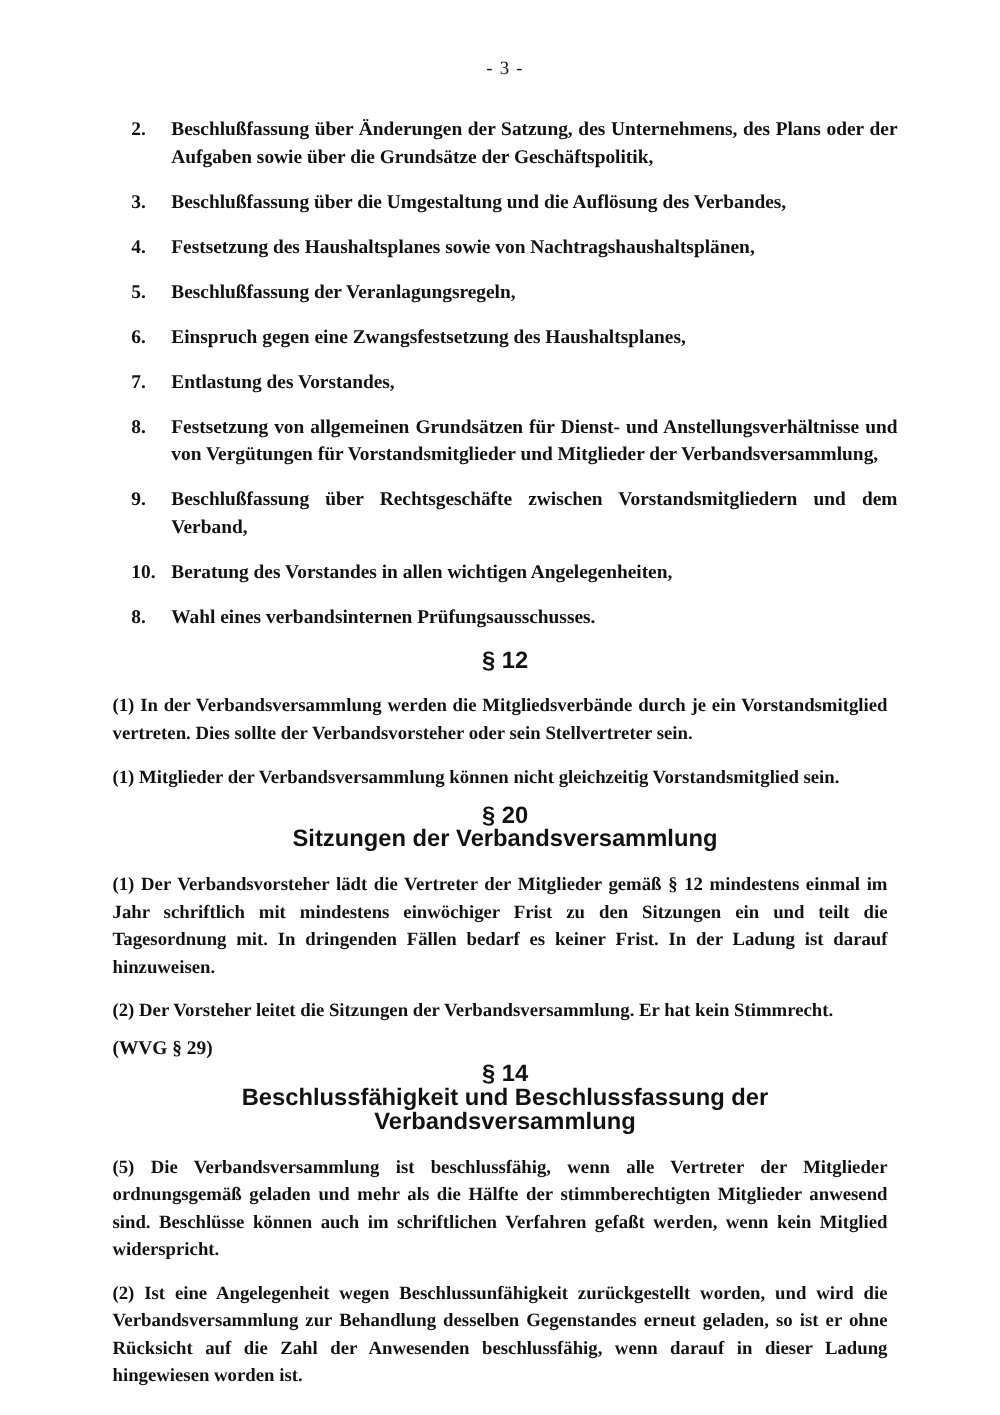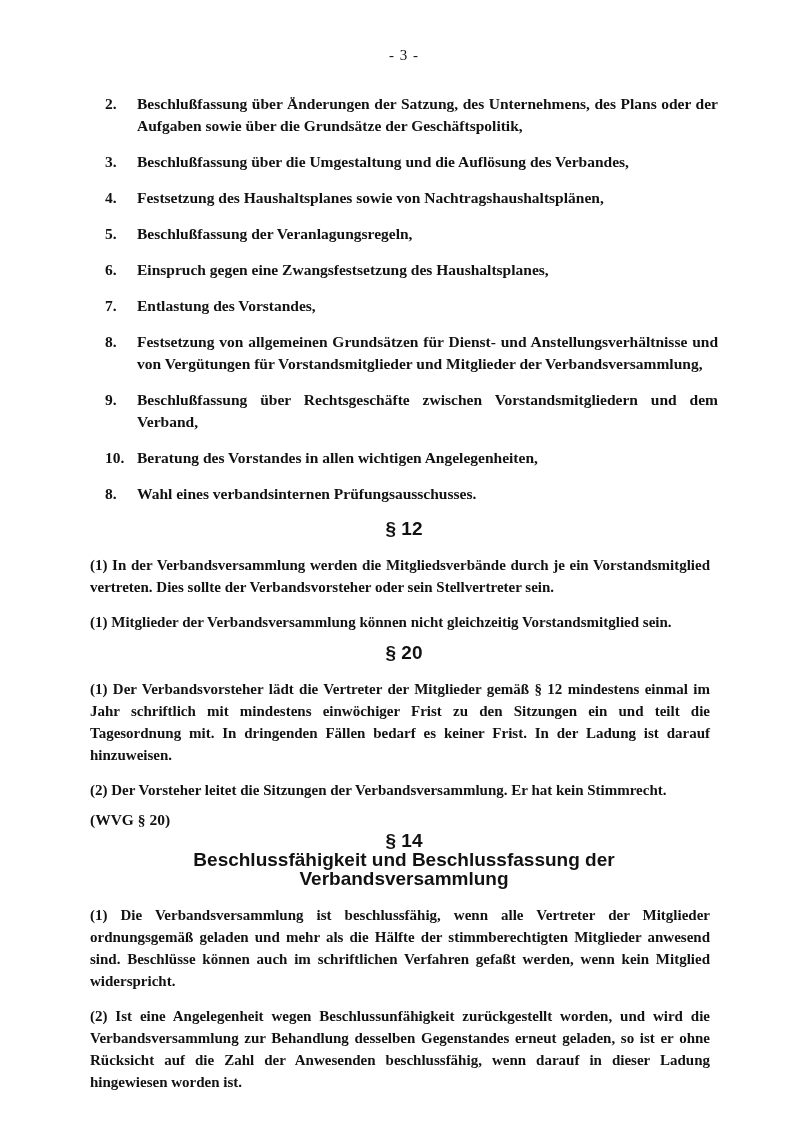--- a/index.html
+++ b/index.html
@@ -134,29 +134,30 @@
     <div class="section-head">
       <div>§ 12</div>
     </div>
     <p class="para para-gap">(1) In der Verbandsversammlung werden die Mitgliedsverbände durch je ein Vorstandsmitglied vertreten. Dies sollte der Verbandsvorsteher oder sein Stellvertreter sein.</p>
     <p class="para">(1) Mitglieder der Verbandsversammlung können nicht gleichzeitig Vorstandsmitglied sein.</p>
   </section>
 
   <section class="section">
     <div class="section-head">
       <div>§ 20</div>
+      <div>Sitzungen der Verbandsversammlung</div>
     </div>
     <p class="para para-gap">(1) Der Verbandsvorsteher lädt die Vertreter der Mitglieder gemäß § 12 mindestens einmal im Jahr schriftlich mit mindestens einwöchiger Frist zu den Sitzungen ein und teilt die Tagesordnung mit. In dringenden Fällen bedarf es keiner Frist. In der Ladung ist darauf hinzuweisen.</p>
     <p class="para">(2) Der Vorsteher leitet die Sitzungen der Verbandsversammlung. Er hat kein Stimmrecht.</p>
-    <div class="reference" style="margin-left:0;">(WVG § 20)</div>
+    <div class="reference" style="margin-left:0;">(WVG § 29)</div>
   </section>
 
   <section class="section tight">
     <div class="section-head">
       <div>§ 14</div>
       <div>Beschlussfähigkeit und Beschlussfassung der Verbandsversammlung</div>
     </div>
-    <p class="para para-gap">(1) Die Verbandsversammlung ist beschlussfähig, wenn alle Vertreter der Mitglieder ordnungsgemäß geladen und mehr als die Hälfte der stimmberechtigten Mitglieder anwesend sind. Beschlüsse können auch im schriftlichen Verfahren gefaßt werden, wenn kein Mitglied widerspricht.</p>
+    <p class="para para-gap">(5) Die Verbandsversammlung ist beschlussfähig, wenn alle Vertreter der Mitglieder ordnungsgemäß geladen und mehr als die Hälfte der stimmberechtigten Mitglieder anwesend sind. Beschlüsse können auch im schriftlichen Verfahren gefaßt werden, wenn kein Mitglied widerspricht.</p>
     <p class="para">(2) Ist eine Angelegenheit wegen Beschlussunfähigkeit zurückgestellt worden, und wird die Verbandsversammlung zur Behandlung desselben Gegenstandes erneut geladen, so ist er ohne Rücksicht auf die Zahl der Anwesenden beschlussfähig, wenn darauf in dieser Ladung hingewiesen worden ist.</p>
 
   </section>
 
 </div>
 
 </body></html>

